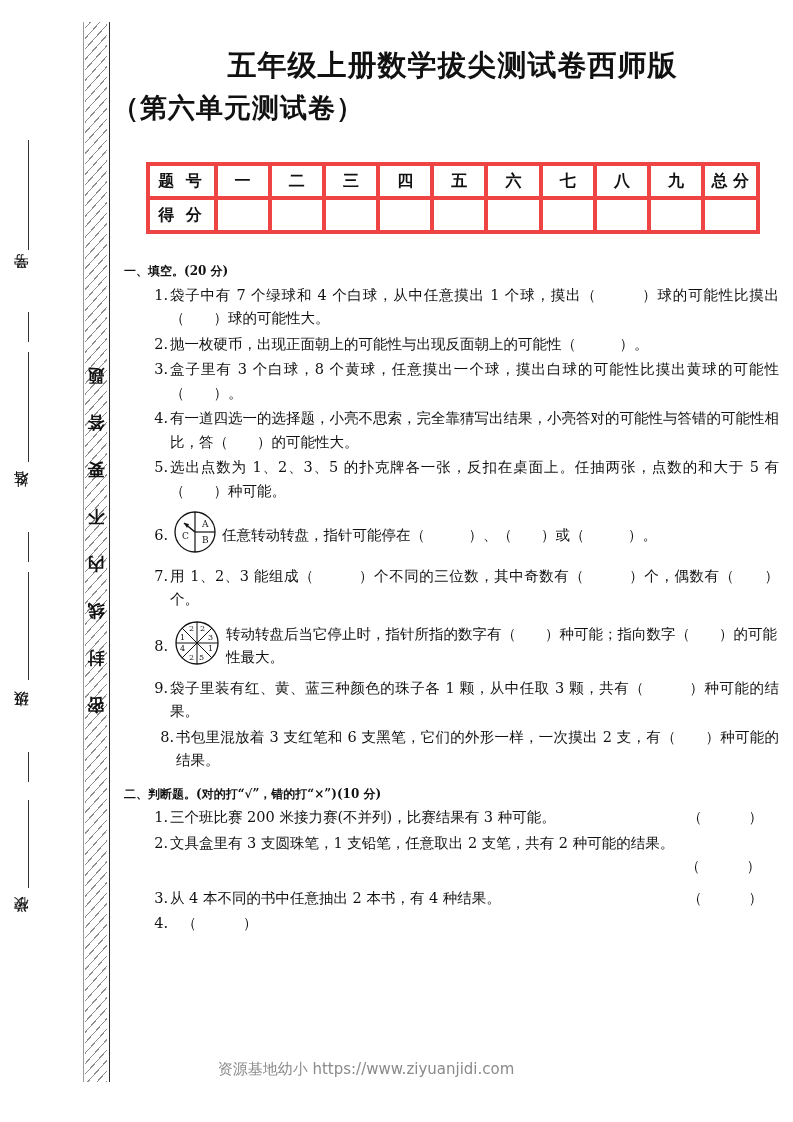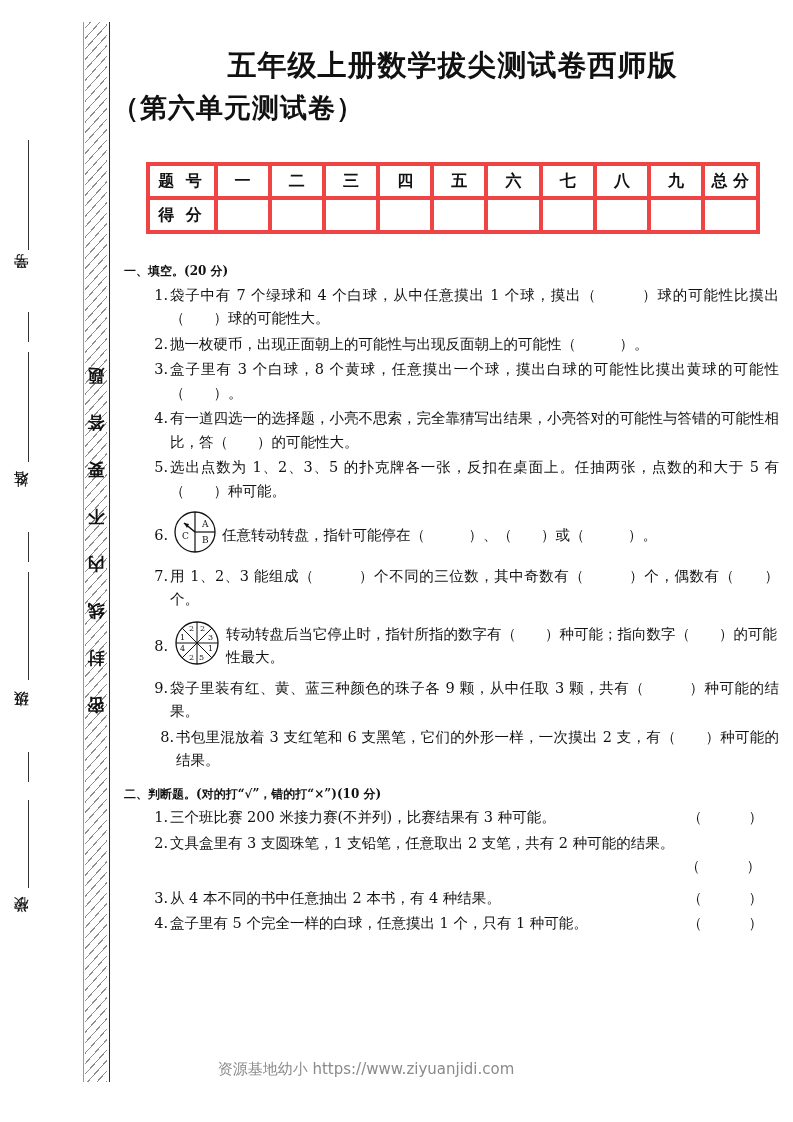--- a/index.html
+++ b/index.html
@@ -355,21 +355,21 @@
           <text x="17" y="42" font-size="8" font-family="DejaVu Serif, serif" fill="#111">2</text>
           <text x="8" y="33" font-size="8" font-family="DejaVu Serif, serif" fill="#111">4</text>
           <text x="8" y="22" font-size="8" font-family="DejaVu Serif, serif" fill="#111">1</text>
         </svg>
       </span>
       <span class="fig-text">转动转盘后当它停止时，指针所指的数字有（　　）种可能；指向数字（　　）的可能性最大。</span>
     </div>
 
     <div class="q">
       <span class="q-num">9.</span>
-      <span class="q-body">袋子里装有红、黄、蓝三种颜色的珠子各 9 颗，从中任取 3 颗，共有（　　　）种可能的结果。</span>
+      <span class="q-body">袋子里装有红、黄、蓝三种颜色的珠子各 1 颗，从中任取 3 颗，共有（　　　）种可能的结果。</span>
     </div>
 
     <div class="q">
       <span class="q-num wide">8.</span>
       <span class="q-body">书包里混放着 3 支红笔和 6 支黑笔，它们的外形一样，一次摸出 2 支，有（　　）种可能的结果。</span>
     </div>
 
     <div class="sec-head" style="margin-top:12px;">二、判断题。(对的打“√”，错的打“×”)(10 分)</div>
 
     <div class="q">
@@ -392,21 +392,20 @@
       <span class="q-num">3.</span>
       <span class="q-body tf">
         <span>从 4 本不同的书中任意抽出 2 本书，有 4 种结果。</span>
         <span class="tf-mark">（　）</span>
       </span>
     </div>
 
     <div class="q">
       <span class="q-num">4.</span>
       <span class="q-body tf">
-        <span>盒子里有 5 个完全一样的白球，任意摸出 1 个，只有 1 种可能。</span>
         <span class="tf-mark">（　）</span>
       </span>
     </div>
 
   </div>
 </div>
 
 <div class="watermark">资源基地幼小 https://www.ziyuanjidi.com</div>
 
 </body></html>

